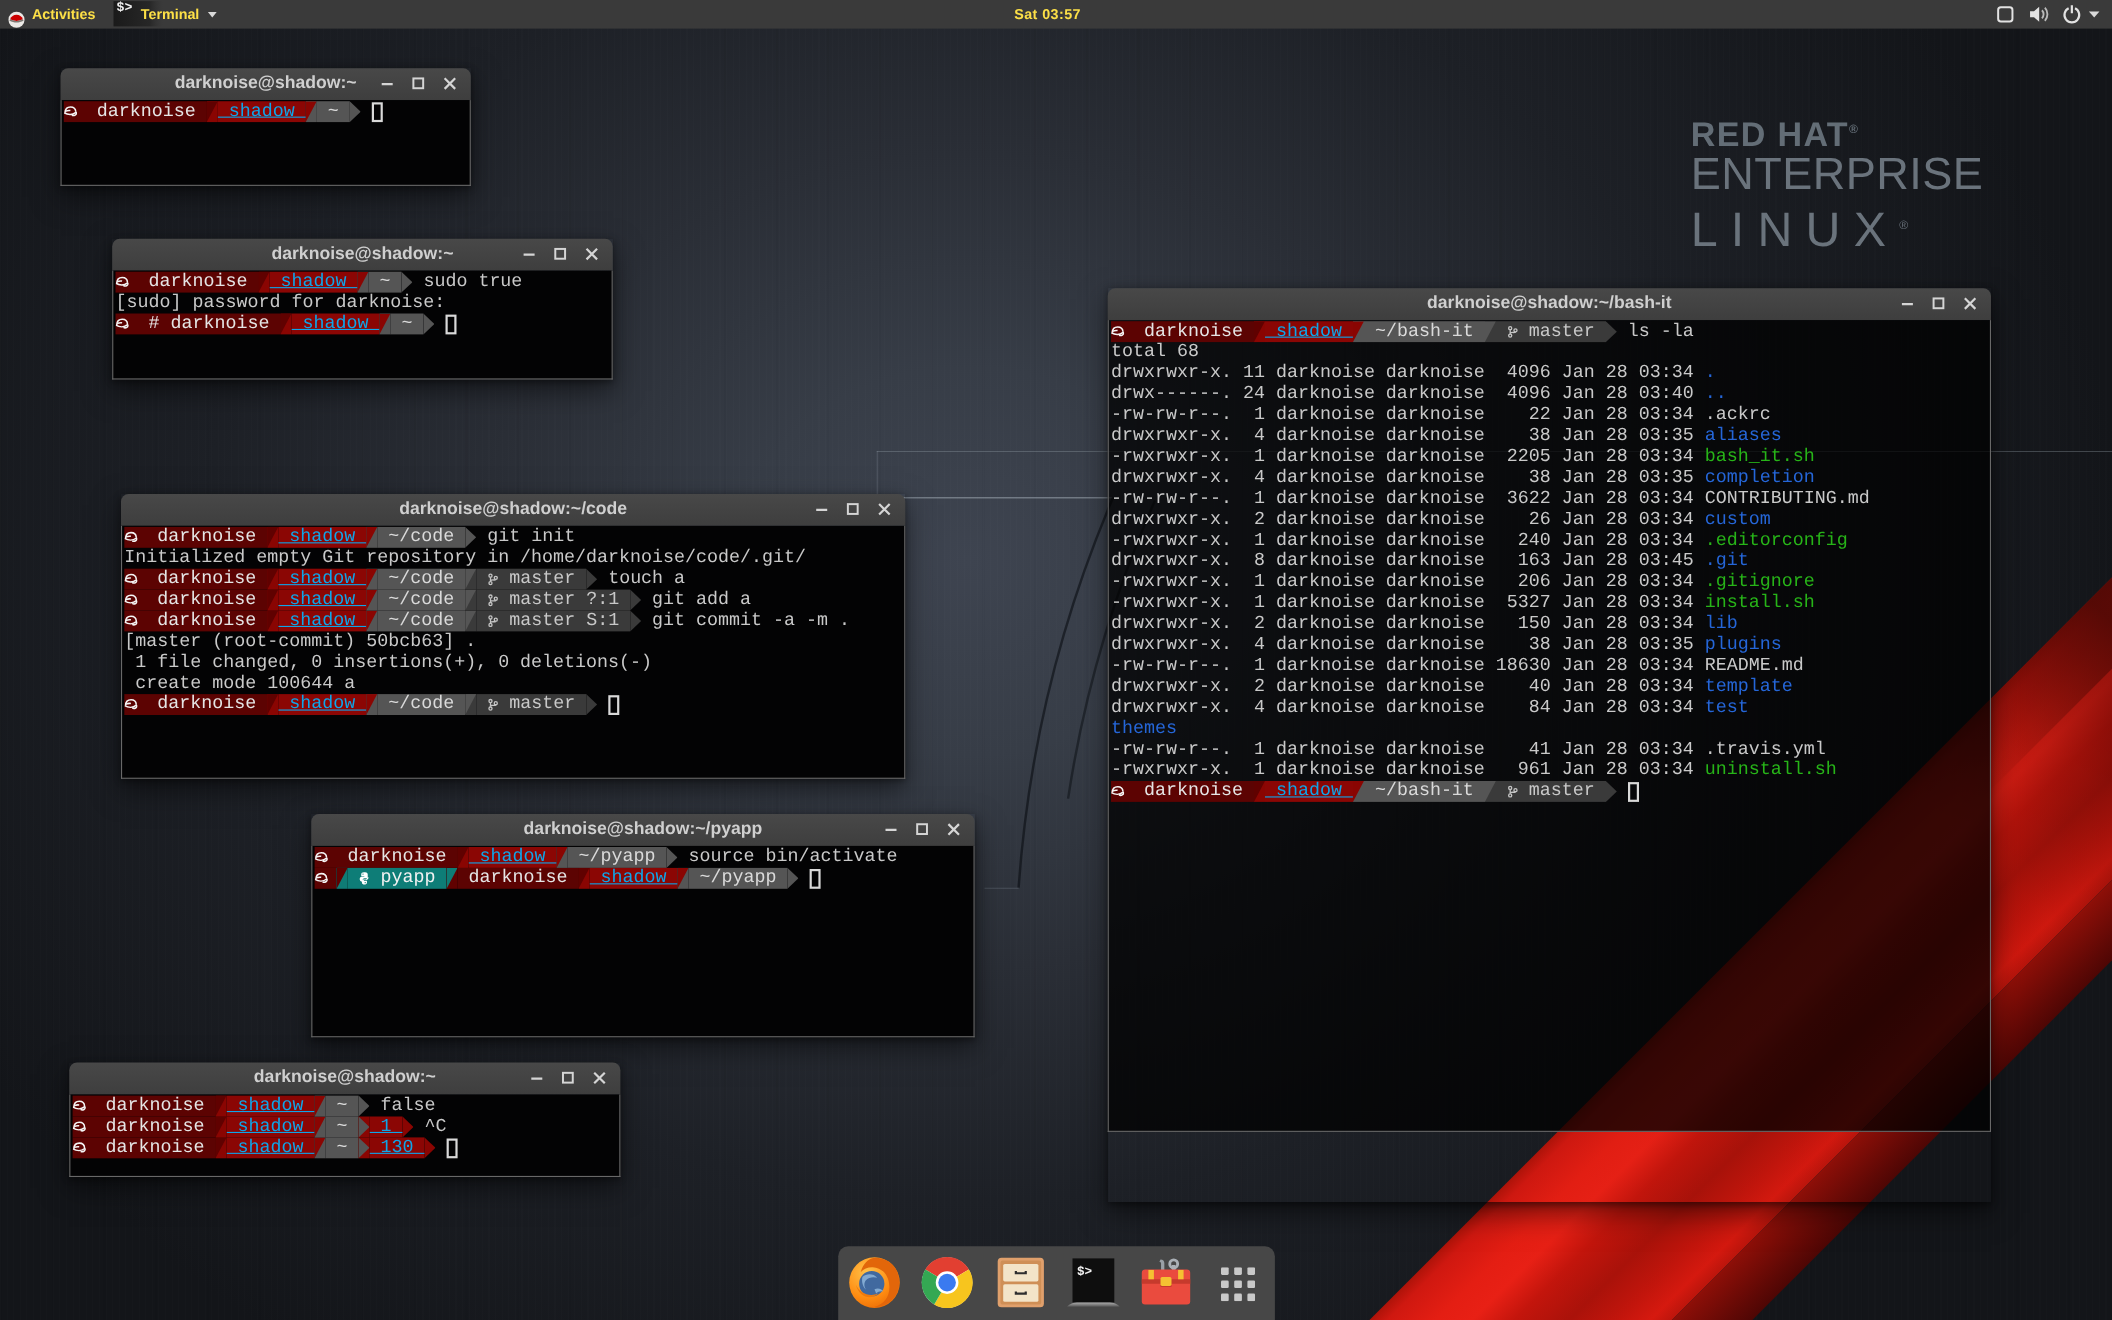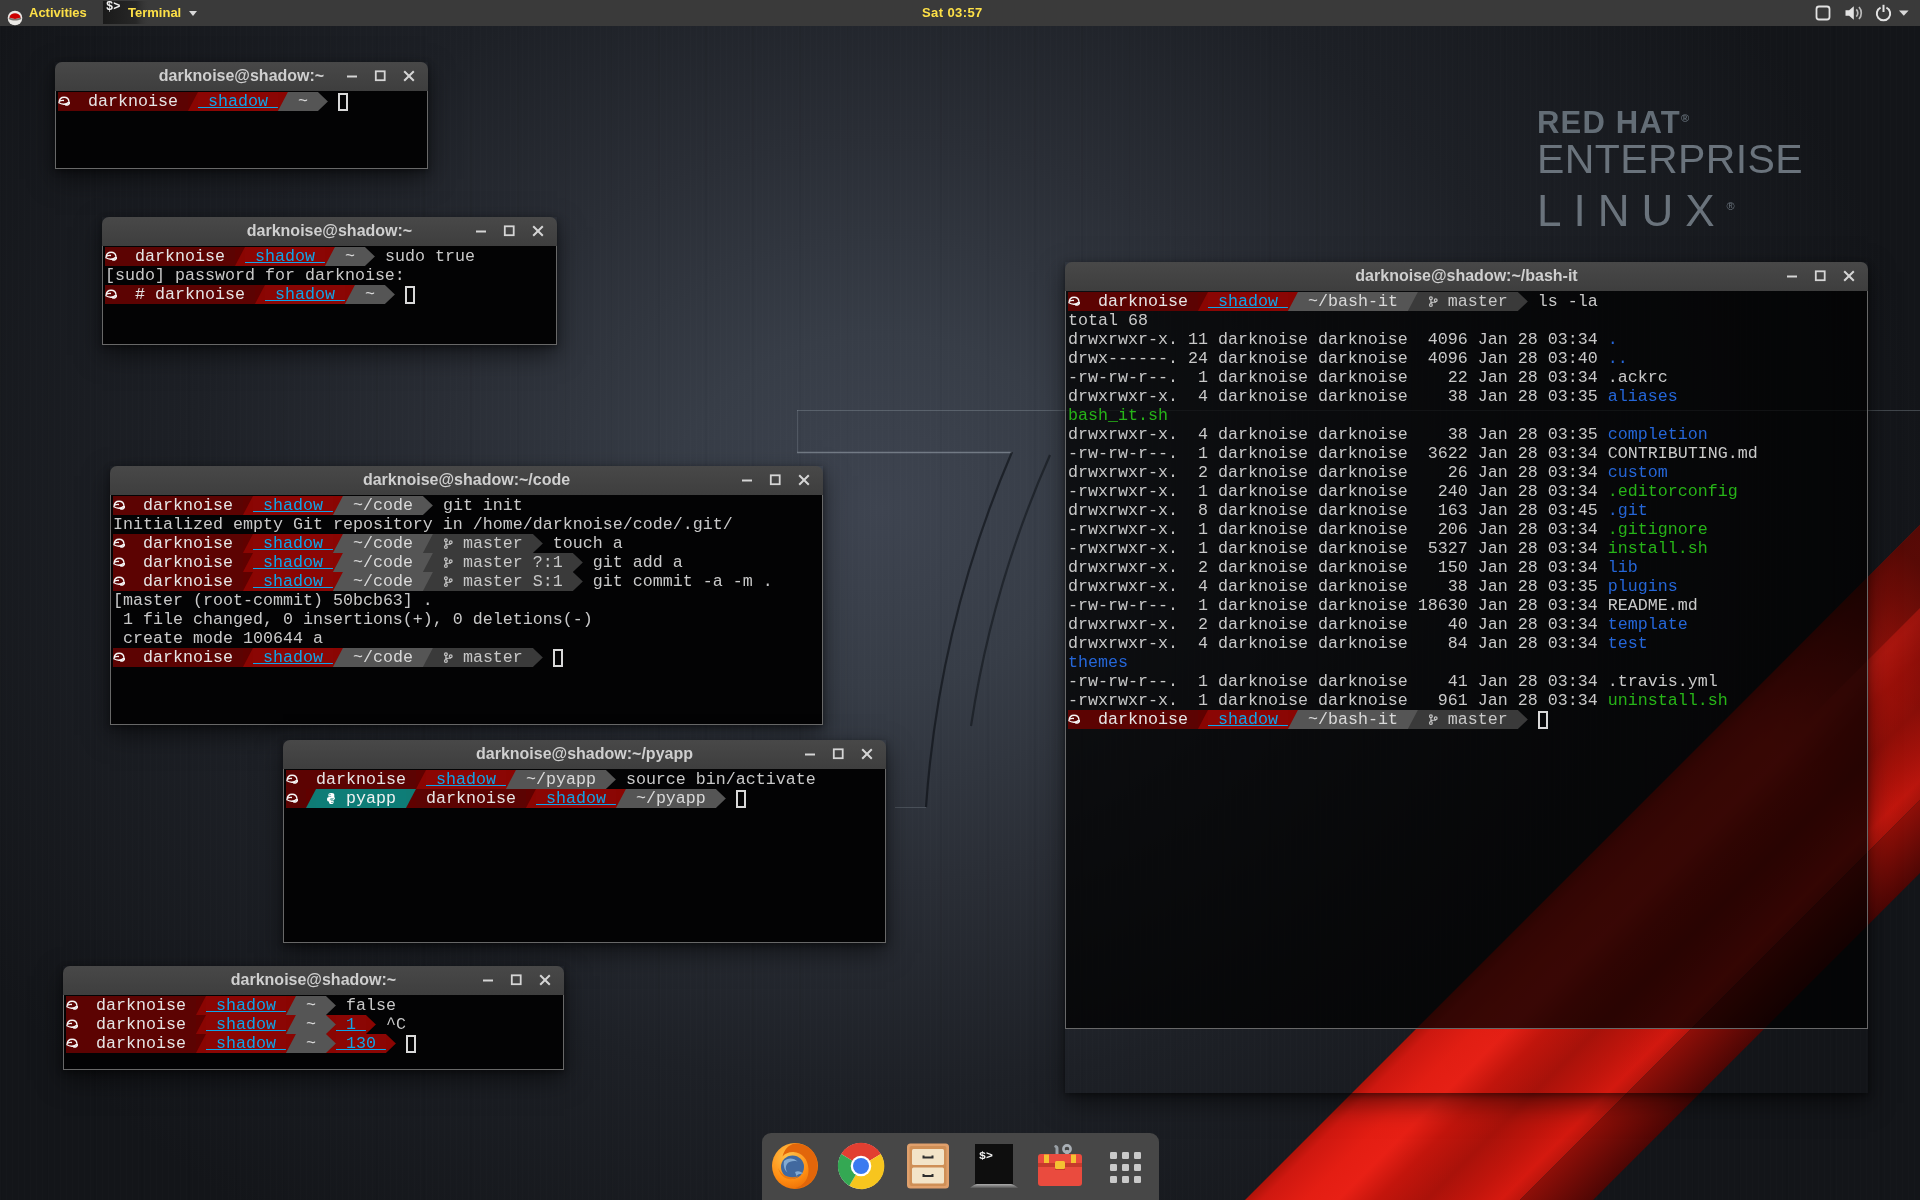--- a/index.html
+++ b/index.html
@@ -140,21 +140,21 @@
         <div class="ln"><span class="t">[sudo] password for darknoise:</span></div>
         <div class="ln"><span class="s a"><svg class="hat hw" viewBox="0 0 12 19">
               <g stroke="#f5f5f5" stroke-width="1.4" fill="none">
                 <path d="M1.1 10.4 C1.3 6.9 3.2 5.2 6.1 5.2 C9 5.2 10.7 6.9 10.9 9.6"></path>
                 <path d="M0.4 10.5 C4 12.7 8.3 12.4 11 10.1 C11.9 10.7 11.5 11.9 10.3 12.6 C9.4 13.1 8 13.1 7.3 12.6"></path>
                 <path d="M1.4 9.1 C2.9 8.5 4.6 8.3 6 8.5"></path>
               </g>
             </svg>&nbsp;&nbsp;#&nbsp;darknoise&nbsp;</span><i class="d d1"></i><span class="s b">&nbsp;shadow&nbsp;</span><i class="d d2"></i><span class="s c">&nbsp;~&nbsp;</span><i class="ar ar1"></i><span class="t"> </span><span class="cur"></span></div>
       </div>
     </div>
-    <div class="win" style="left:110px;top:466px;width:713px;height:259px">
+    <div class="win" style="left:110px;top:449px;width:713px;height:259px">
       <div class="tb">darknoise@shadow:~/code<span class="btns"><svg width="79" height="29" viewBox="0 0 79 29" style="vertical-align:top">
             <g stroke="#d5d5d5" stroke-width="2" fill="none">
               <line x1="6" y1="14.5" x2="16" y2="14.5"></line>
               <rect x="34.8" y="9.3" width="8.9" height="8.9" stroke-width="1.8"></rect>
               <path d="M63.2 9.2 L72.8 18.8 M72.8 9.2 L63.2 18.8"></path>
             </g>
           </svg></span></div>
       <div class="tc" style="height:230px;background:#030304">
         <div class="ln"><span class="s a"><svg class="hat hw" viewBox="0 0 12 19">
               <g stroke="#f5f5f5" stroke-width="1.4" fill="none">
@@ -280,21 +280,21 @@
             </svg>&nbsp;&nbsp;darknoise&nbsp;</span><i class="d d1"></i><span class="s b">&nbsp;shadow&nbsp;</span><i class="d d2"></i><span class="s c">&nbsp;~&nbsp;</span><i class="da de"></i><span class="s b">&nbsp;1&nbsp;</span><i class="ar ar3"></i><span class="t"> ^C</span></div>
         <div class="ln"><span class="s a"><svg class="hat hw" viewBox="0 0 12 19">
               <g stroke="#f5f5f5" stroke-width="1.4" fill="none">
                 <path d="M1.1 10.4 C1.3 6.9 3.2 5.2 6.1 5.2 C9 5.2 10.7 6.9 10.9 9.6"></path>
                 <path d="M0.4 10.5 C4 12.7 8.3 12.4 11 10.1 C11.9 10.7 11.5 11.9 10.3 12.6 C9.4 13.1 8 13.1 7.3 12.6"></path>
                 <path d="M1.4 9.1 C2.9 8.5 4.6 8.3 6 8.5"></path>
               </g>
             </svg>&nbsp;&nbsp;darknoise&nbsp;</span><i class="d d1"></i><span class="s b">&nbsp;shadow&nbsp;</span><i class="d d2"></i><span class="s c">&nbsp;~&nbsp;</span><i class="da de"></i><span class="s b">&nbsp;130&nbsp;</span><i class="ar ar3"></i><span class="t"> </span><span class="cur"></span></div>
       </div>
     </div>
-    <div class="win" style="left:1065px;top:262px;width:803px;height:831px">
+    <div class="win" style="left:1007px;top:262px;width:803px;height:831px">
       <div class="tb">darknoise@shadow:~/bash-it<span class="btns"><svg width="79" height="29" viewBox="0 0 79 29" style="vertical-align:top">
             <g stroke="#d5d5d5" stroke-width="2" fill="none">
               <line x1="6" y1="14.5" x2="16" y2="14.5"></line>
               <rect x="34.8" y="9.3" width="8.9" height="8.9" stroke-width="1.8"></rect>
               <path d="M63.2 9.2 L72.8 18.8 M72.8 9.2 L63.2 18.8"></path>
             </g>
           </svg></span></div>
       <div class="tc" style="height:738px">
         <div class="ln"><span class="s a"><svg class="hat hw" viewBox="0 0 12 19">
               <g stroke="#f5f5f5" stroke-width="1.4" fill="none">
@@ -308,21 +308,21 @@
                 <circle cx="2.9" cy="13.1" r="1.4"></circle>
                 <circle cx="7.7" cy="8.3" r="1.4"></circle>
                 <path d="M2.9 7.8 L2.9 11.6 M2.9 11.2 C2.9 9.4 7.7 10.9 7.7 9.8"></path>
               </g>
             </svg>&nbsp;master&nbsp;</span><i class="ar ar2"></i><span class="t"> ls -la</span></div>
         <div class="ln"><span class="t">total 68</span></div>
         <div class="ln"><span class="t">drwxrwxr-x. 11 darknoise darknoise  4096 Jan 28 03:34 </span><span class="dr">.</span></div>
         <div class="ln"><span class="t">drwx------. 24 darknoise darknoise  4096 Jan 28 03:40 </span><span class="dr">..</span></div>
         <div class="ln"><span class="t">-rw-rw-r--.  1 darknoise darknoise    22 Jan 28 03:34 .ackrc</span></div>
         <div class="ln"><span class="t">drwxrwxr-x.  4 darknoise darknoise    38 Jan 28 03:35 </span><span class="dr">aliases</span></div>
-        <div class="ln"><span class="ex">bash_it.sh</span></div>
+        <div class="ln"><span class="t">-rwxrwxr-x.  1 darknoise darknoise  2205 Jan 28 03:34 </span><span class="ex">bash_it.sh</span></div>
         <div class="ln"><span class="t">drwxrwxr-x.  4 darknoise darknoise    38 Jan 28 03:35 </span><span class="dr">completion</span></div>
         <div class="ln"><span class="t">-rw-rw-r--.  1 darknoise darknoise  3622 Jan 28 03:34 CONTRIBUTING.md</span></div>
         <div class="ln"><span class="t">drwxrwxr-x.  2 darknoise darknoise    26 Jan 28 03:34 </span><span class="dr">custom</span></div>
         <div class="ln"><span class="t">-rwxrwxr-x.  1 darknoise darknoise   240 Jan 28 03:34 </span><span class="ex">.editorconfig</span></div>
         <div class="ln"><span class="t">drwxrwxr-x.  8 darknoise darknoise   163 Jan 28 03:45 </span><span class="dr">.git</span></div>
         <div class="ln"><span class="t">-rwxrwxr-x.  1 darknoise darknoise   206 Jan 28 03:34 </span><span class="ex">.gitignore</span></div>
         <div class="ln"><span class="t">-rwxrwxr-x.  1 darknoise darknoise  5327 Jan 28 03:34 </span><span class="ex">install.sh</span></div>
         <div class="ln"><span class="t">drwxrwxr-x.  2 darknoise darknoise   150 Jan 28 03:34 </span><span class="dr">lib</span></div>
         <div class="ln"><span class="t">drwxrwxr-x.  4 darknoise darknoise    38 Jan 28 03:35 </span><span class="dr">plugins</span></div>
         <div class="ln"><span class="t">-rw-rw-r--.  1 darknoise darknoise 18630 Jan 28 03:34 README.md</span></div>

